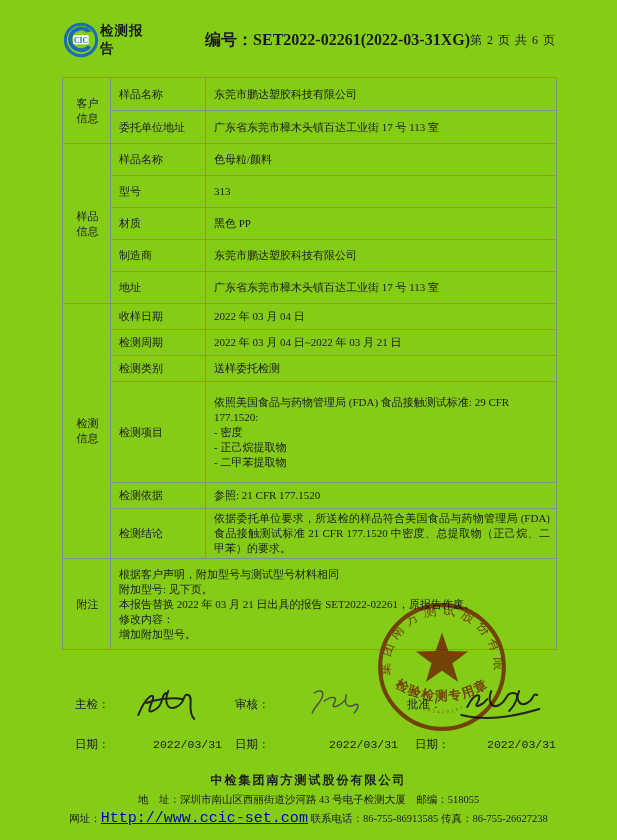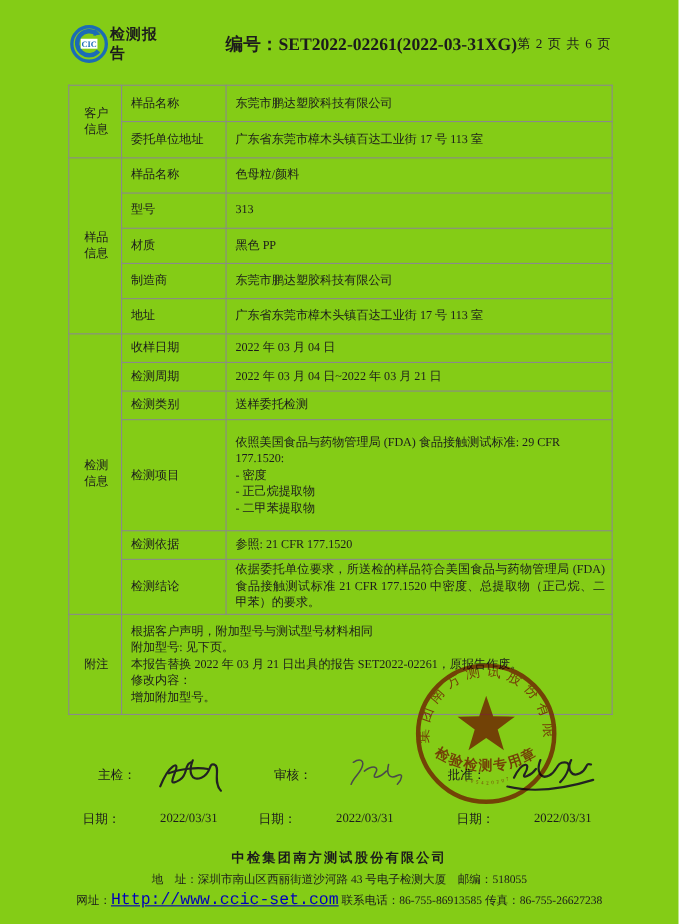--- a/index.html
+++ b/index.html
@@ -58,34 +58,34 @@
   td.notes{line-height:18px;padding-left:10px;white-space:pre-line;}
   
   .sig-row{
     position:absolute;left:62px;top:678px;width:494px;height:52px;
     display:flex;
   }
   .sig-block{display:flex;align-items:center;}
   .sig-block.b1{width:160px;}
   .sig-block.b2{width:176px;}
   .sig-block.b3{width:158px;}
-  .sig-label{font-size:11.5px;margin-left:27px;white-space:nowrap;}
+  .sig-label{font-size:11.5px;margin-left:13px;white-space:nowrap;}
   .sig-block.b3 .sig-label{margin-left:9px;}
   .sig-img{flex:1;height:46px;}
   .date-row{
     position:absolute;left:62px;top:734px;width:494px;height:20px;
     display:flex;font-size:11.5px;
   }
   .date-block{display:flex;align-items:center;gap:36px;}
   .date-block.b1{width:160px;}
   .date-block.b2{width:176px;}
   .date-block.b3{width:158px;}
   .date-label{margin-left:13px;white-space:nowrap;}
   .date-block.b3 .date-label{margin-left:17px;}
-  .date-value{flex:1;text-align:left;white-space:nowrap;}
+  .date-value{flex:1;text-align:right;white-space:nowrap;font-family:Liberation Mono, monospace;}
   
   .footer{
     position:absolute;left:0;top:772px;width:617px;text-align:center;
   }
   .footer .company{font-size:12px;font-weight:bold;letter-spacing:2px;}
   .footer .line{font-size:10.5px;margin-top:3.5px;}
   .footer a.site{
     color:var(--link-blue);
     text-decoration:underline;
     font-family:"Liberation Mono","DejaVu Sans Mono",monospace;

